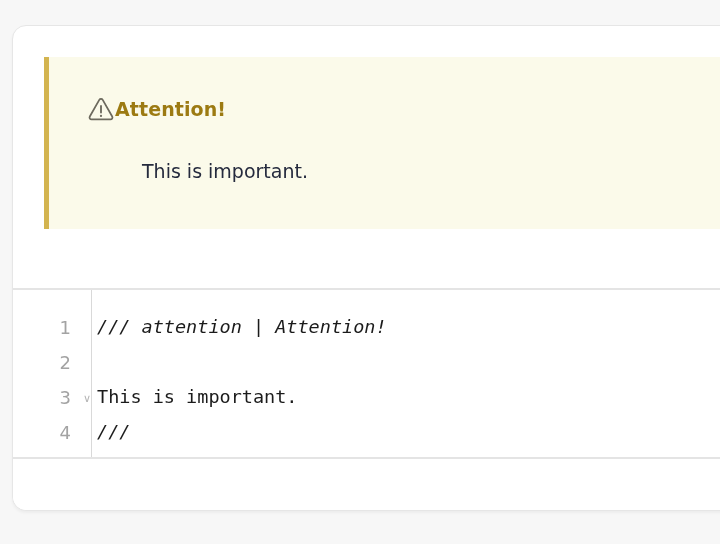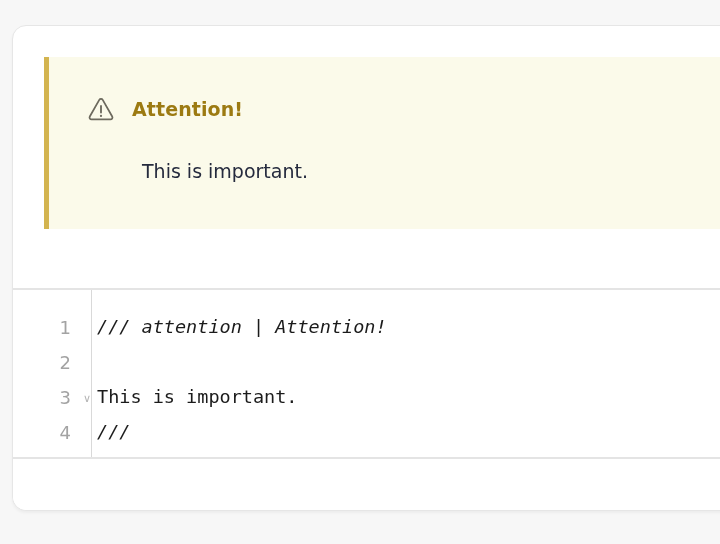--- a/index.html
+++ b/index.html
@@ -51,21 +51,20 @@
     background: #fbfaea;
     border-left: 5px solid #d3b44f;
   }
 
   .adm-title-row {
     position: absolute;
     left: 38px;
     top: 38px;
     display: flex;
     align-items: center;
-    gap: 17px;
   }
 
   .warn-icon {
     width: 28px;
     height: 28px;
     display: block;
     flex: 0 0 auto;
   }
 
   .adm-title {

